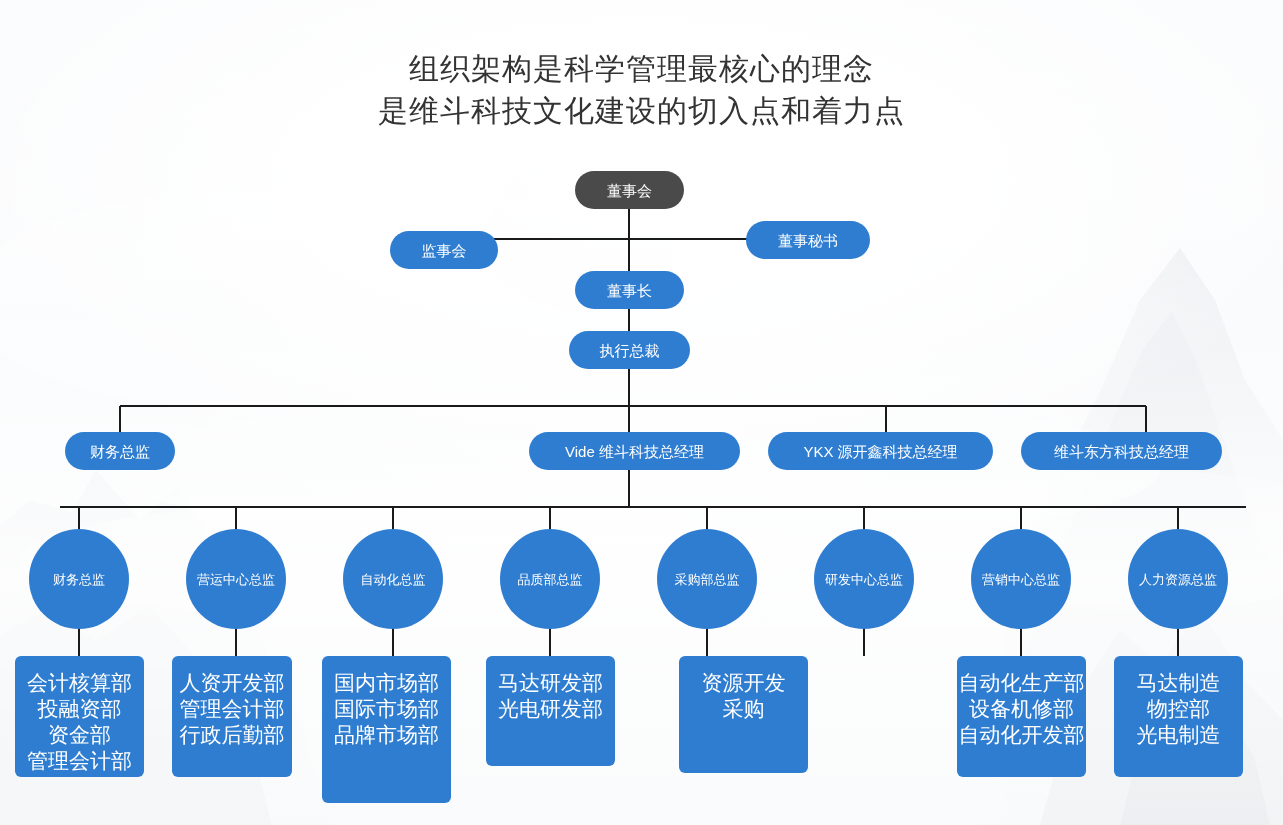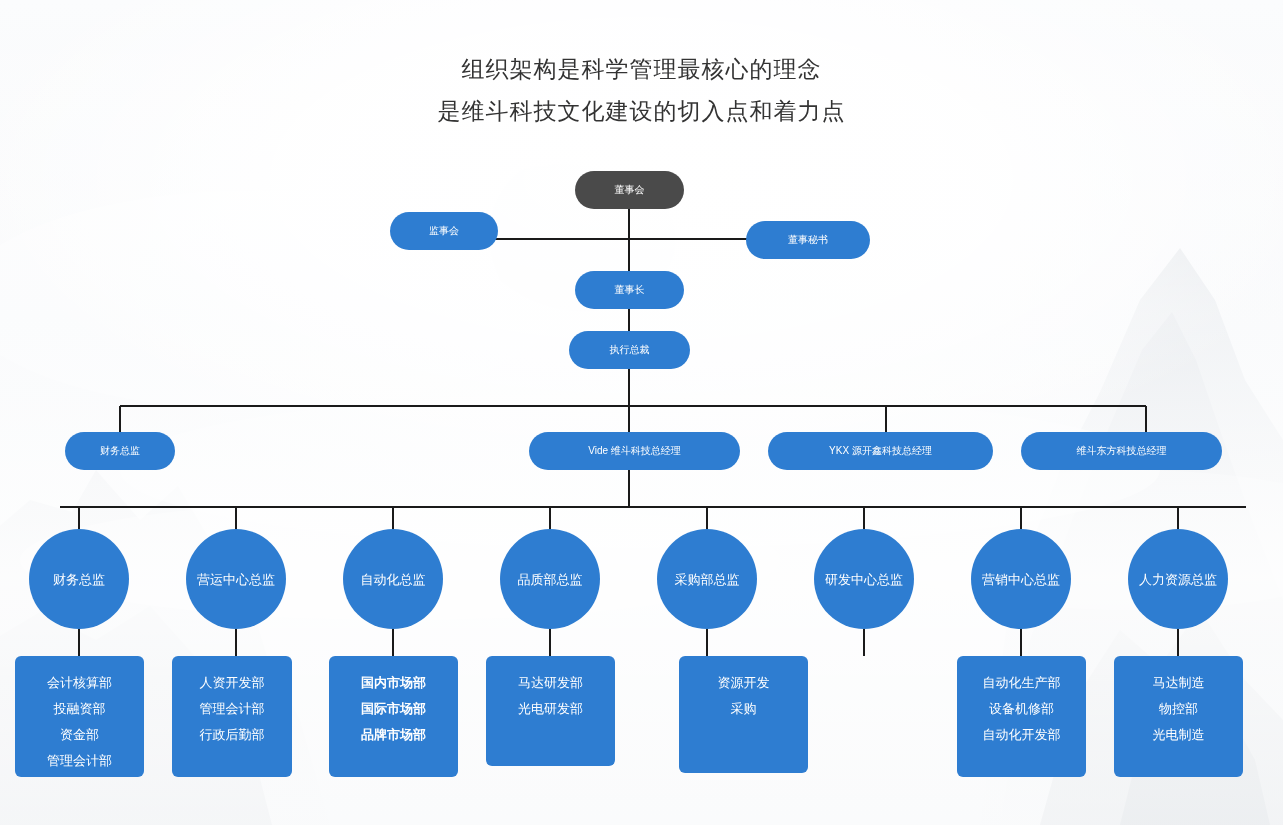--- a/index.html
+++ b/index.html
@@ -57,63 +57,63 @@
   #title-block {
     position: absolute;
     left: 0;
     top: 48px;
     width: 1283px;
     text-align: center;
     z-index: 4;
   }
   .title-line {
     color: #333333;
-    font-size: 23px;
+    font-size: 30px;
     line-height: 42px;
     letter-spacing: 1px;
     white-space: nowrap;
   }
 
   
   .node {
     position: absolute;
     z-index: 3;
     display: flex;
     align-items: center;
     justify-content: center;
     text-align: center;
     color: #ffffff;
     user-select: none;
   }
 
   .pill {
     border-radius: 20px;
     height: 38px;
-    font-size: 10px;
+    font-size: 15px;
     line-height: 1;
     padding: 0 14px;
     white-space: nowrap;
     background: #2E7DD1;
   }
 
   .pill.dark { background: #4A4A4A; }
 
   .circle {
     width: 100px;
     height: 100px;
     border-radius: 50%;
     background: #2E7DD1;
     font-size: 13px;
     line-height: 1;
   }
 
   .dept-box {
     border-radius: 6px;
     background: #2E7DD1;
-    font-size: 13px;
+    font-size: 21px;
     flex-direction: column;
     justify-content: flex-start;
     padding-top: 14px;
   }
   .dept-box .dept-line {
     line-height: 26px;
     white-space: nowrap;
   }
 </style>
 </head>
@@ -224,21 +224,21 @@
   <div class="title-line">组织架构是科学管理最核心的理念</div>
   <div class="title-line">是维斗科技文化建设的切入点和着力点</div>
 </div>
 
 <div id="chart">
 
   <div class="node pill dark" style="left:575px; top:171px; width:109px;">
     <span>董事会</span>
   </div>
 
-  <div class="node pill" style="left:390px; top:212px; width:108px;">
+  <div class="node pill" style="left:390px; top:231px; width:108px;">
     <span>监事会</span>
   </div>
 
   <div class="node pill" style="left:746px; top:221px; width:124px;">
     <span>董事秘书</span>
   </div>
 
   <div class="node pill" style="left:575px; top:271px; width:109px;">
     <span>董事长</span>
   </div>
@@ -292,21 +292,21 @@
       <div class="dept-line">会计核算部</div>
       <div class="dept-line">投融资部</div>
       <div class="dept-line">资金部</div>
       <div class="dept-line">管理会计部</div>
     </div>
   <div class="node dept-box" style="left:172px;  top:656px; width:120px; height:121px;">
       <div class="dept-line">人资开发部</div>
       <div class="dept-line">管理会计部</div>
       <div class="dept-line">行政后勤部</div>
     </div>
-  <div class="node dept-box" style="left:329px;  top:656px; width:129px; height:121px;font-weight:bold;">
+  <div class="node dept-box" style="left:322px;  top:656px; width:129px; height:147px;">
       <div class="dept-line">国内市场部</div>
       <div class="dept-line">国际市场部</div>
       <div class="dept-line">品牌市场部</div>
     </div>
   <div class="node dept-box" style="left:486px;  top:656px; width:129px; height:110px;">
       <div class="dept-line">马达研发部</div>
       <div class="dept-line">光电研发部</div>
     </div>
   <div class="node dept-box" style="left:643px;  top:656px; width:129px; height:117px;margin-left:36px;">
       <div class="dept-line">资源开发</div>

